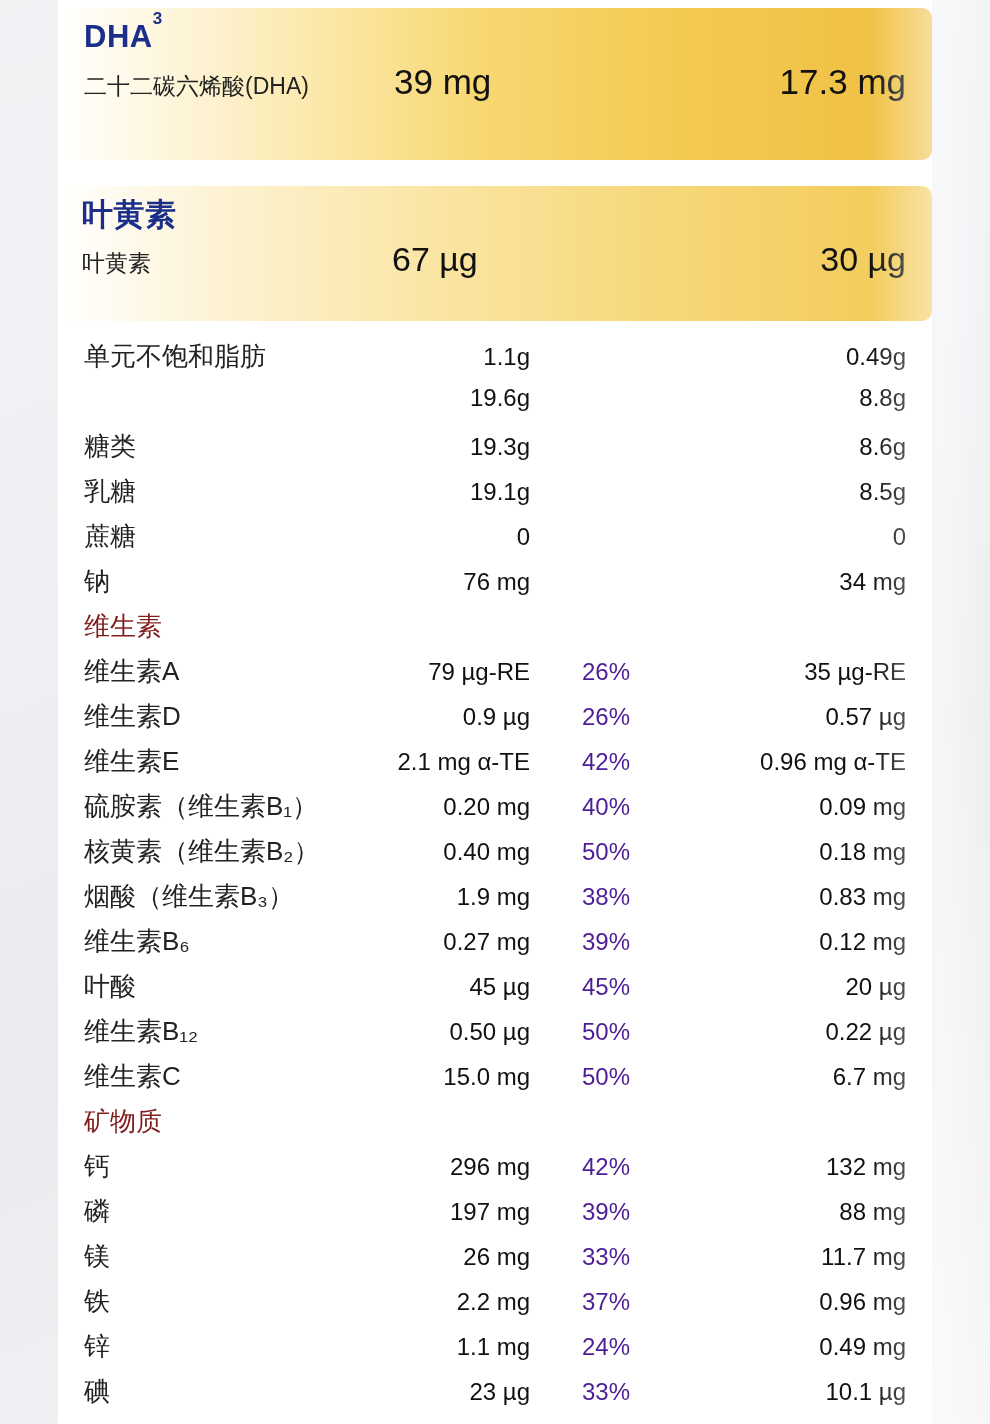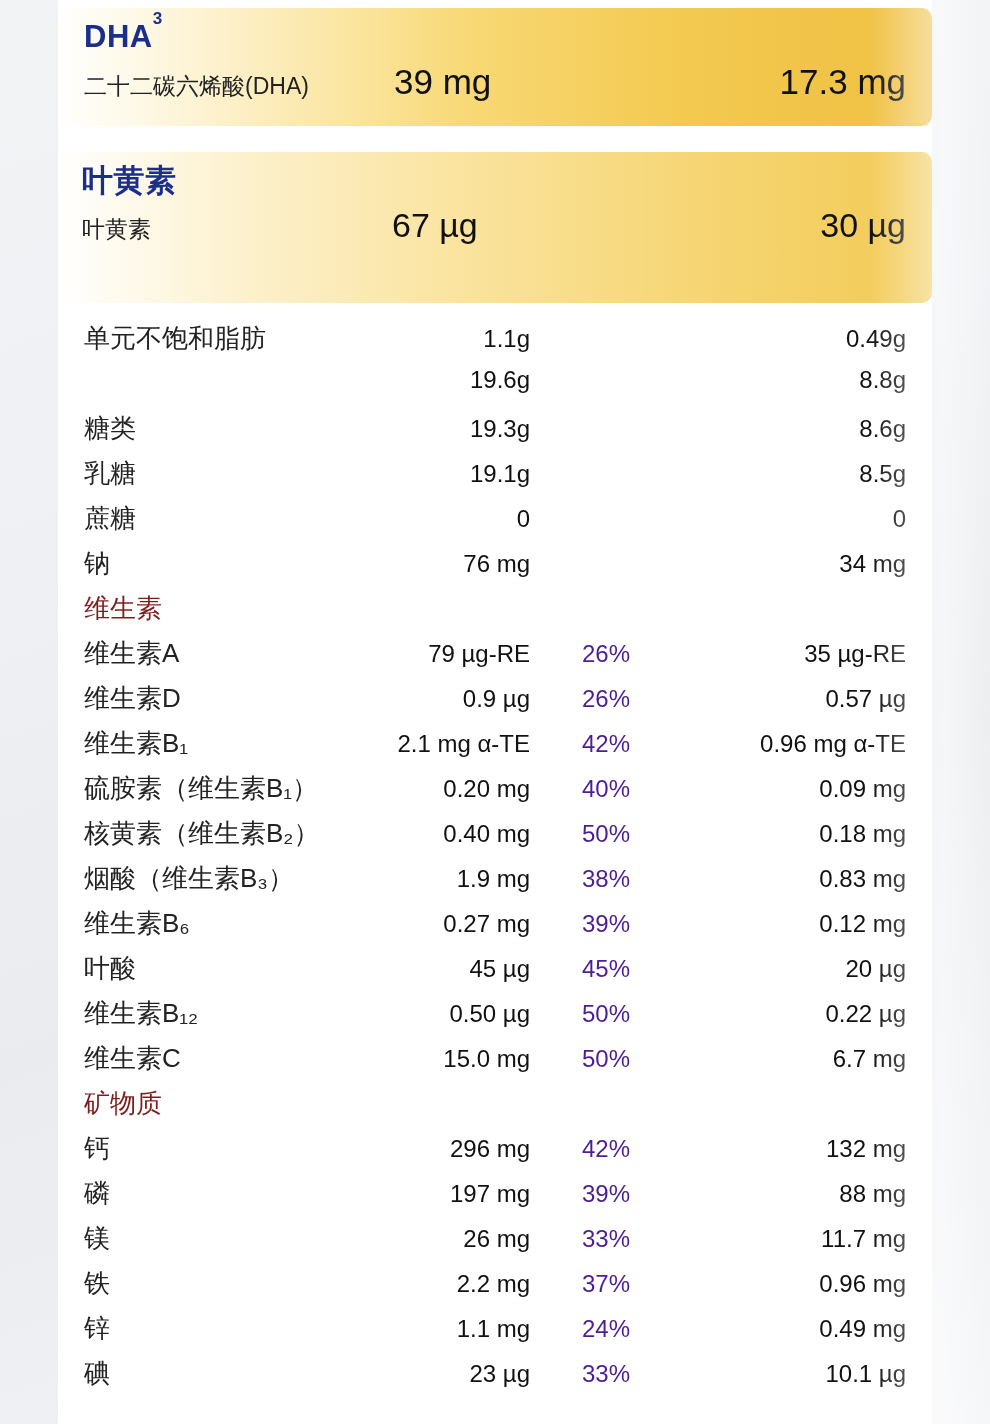--- a/index.html
+++ b/index.html
@@ -43,26 +43,26 @@
 
   
   .banner {
     position: relative;
     border-radius: 10px;
     padding: 12px 26px 16px 26px;
     box-sizing: border-box;
   }
   .banner-dha {
     margin: 8px 0 0 0;
-    height: 118px;
+    height: 152px;
     background: linear-gradient(90deg, #ffffff 0%, #fdf0c8 20%, #f8d873 48%, #f3c94f 72%, #efc043 100%);
   }
   .banner-lutein {
     margin: 26px 0 0 0;
-    height: 151px;
+    height: 135px;
     background: linear-gradient(90deg, #ffffff 0%, #fdf3d4 18%, #fae4a0 45%, #f6d675 72%, #f2ca55 100%);
     padding-left: 24px;
   }
   .banner-title {
     font-size: 31px;
     font-weight: bold;
     color: #1b2e8a;
     letter-spacing: 0.5px;
     line-height: 1.1;
   }
@@ -228,21 +228,21 @@
       </div>
 
       <div class="row">
         <div class="c-name">维生素D</div>
         <div class="c-v1">0.9 µg</div>
         <div class="c-pct">26%</div>
         <div class="c-v2">0.57 µg</div>
       </div>
 
       <div class="row">
-        <div class="c-name">维生素B₁</div>
+        <div class="c-name">维生素E</div>
         <div class="c-v1">2.1 mg α-TE</div>
         <div class="c-pct">42%</div>
         <div class="c-v2">0.96 mg α-TE</div>
       </div>
 
       <div class="row">
         <div class="c-name">硫胺素（维生素B₁）</div>
         <div class="c-v1">0.20 mg</div>
         <div class="c-pct">40%</div>
         <div class="c-v2">0.09 mg</div>

